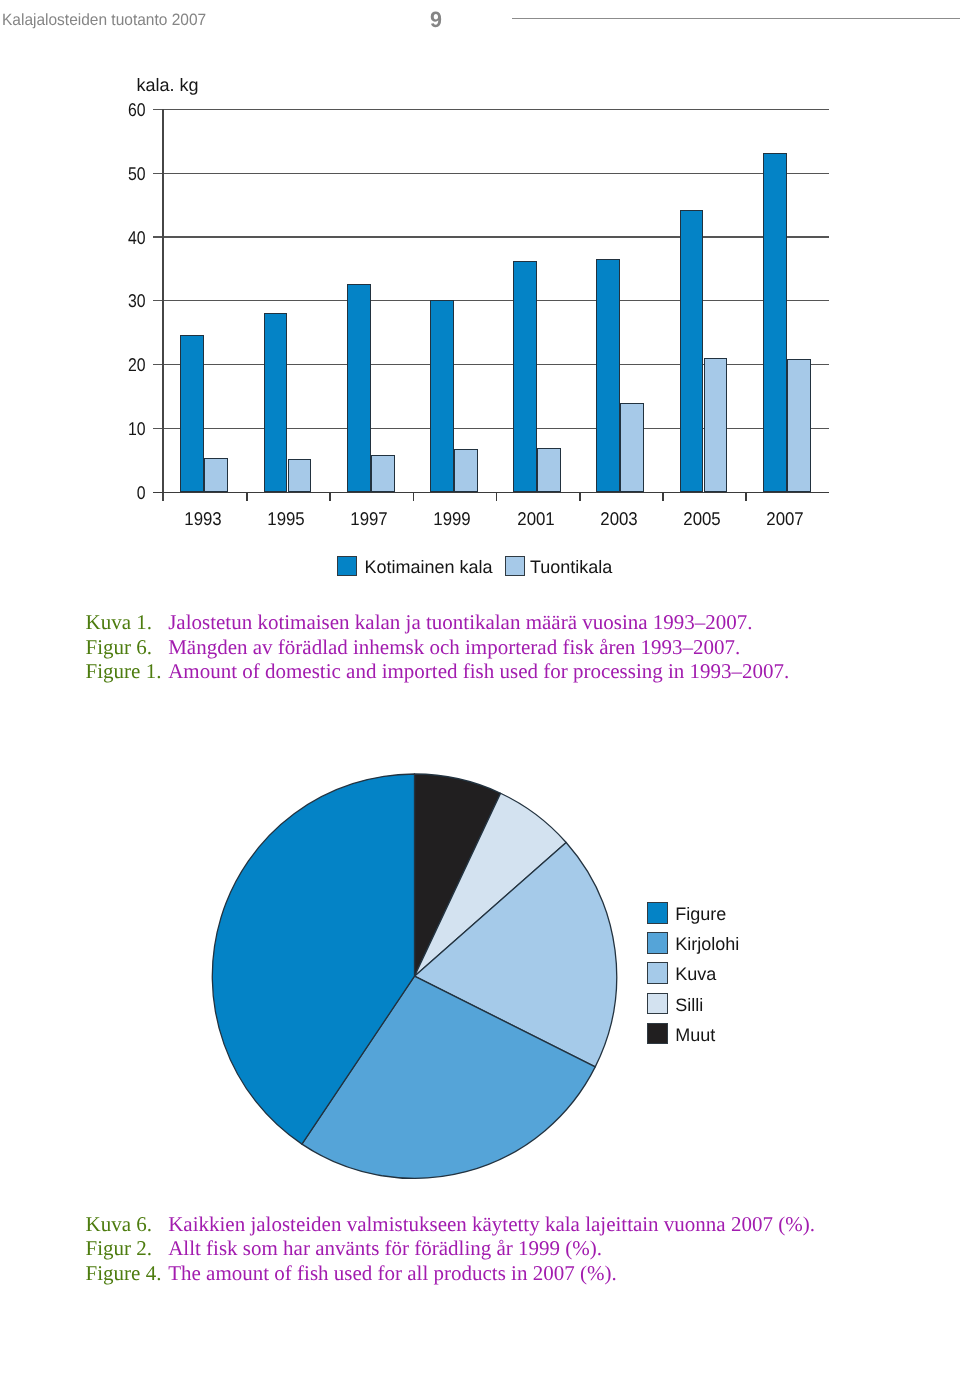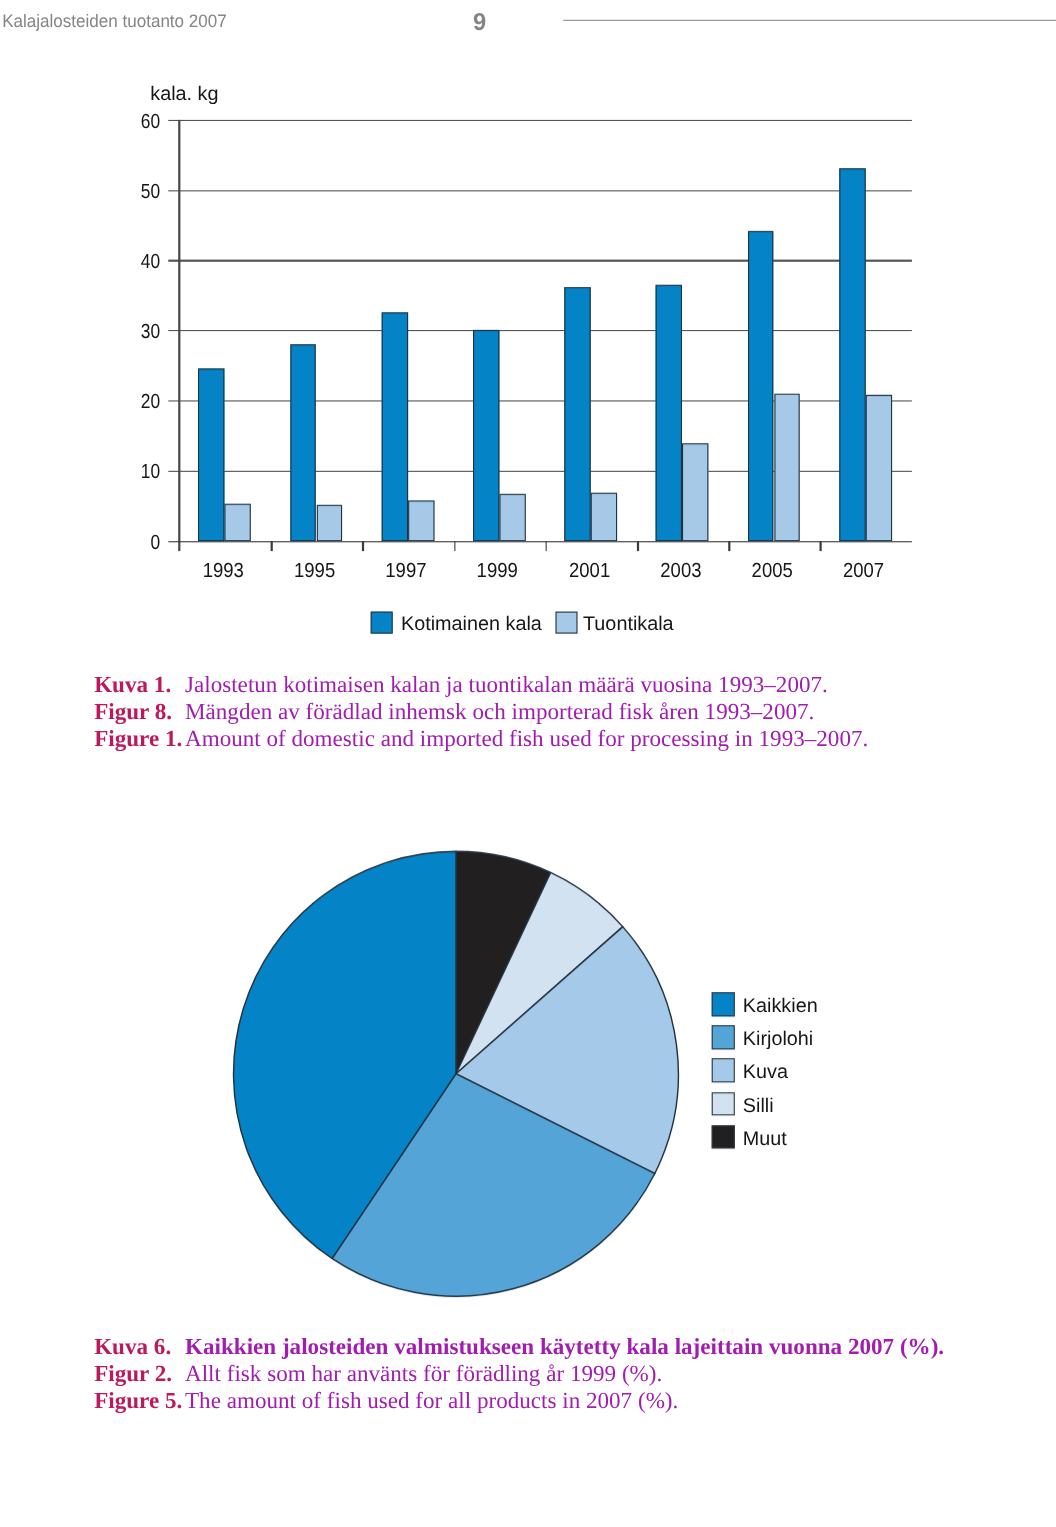--- a/index.html
+++ b/index.html
@@ -38,21 +38,21 @@
   .xtickmark{position:absolute;width:1.7px;height:9px;background:#3b3b3b;}
   .bar{position:absolute;box-sizing:border-box;border:1.15px solid #22323f;}
   .sw{position:absolute;box-sizing:border-box;border:1.25px solid #2f3a42;}
   .lgtext{position:absolute;font-size:18px;color:#161616;white-space:nowrap;
           line-height:1;}
 
   
   .caption{position:absolute;font-family:"Liberation Serif", serif;font-size:21px;
            color:#a21caf;white-space:nowrap;line-height:1;}
   .cap-lead{position:absolute;font-family:"Liberation Serif", serif;font-size:21px;
-            color:#be185d;font-weight:bold;white-space:nowrap;line-height:1;}
+            color:#4d7c0f;font-weight:normal;white-space:nowrap;line-height:1;}
 
   
   #pie-svg{position:absolute;left:0;top:0;}
 </style>
 </head>
 <body>
 
 <div class="page">
 
   <div id="running-head">Kalajalosteiden tuotanto 2007</div>
@@ -121,41 +121,41 @@
         <div class="lgtext" style="left:530px;top:547.4px;">Tuontikala</div>
       </div>
     </div>
 
   <div id="cap1">
       <div style="position:absolute;left:0;top:0;">
         <div class="cap-lead" style="left:85.6px;top:600.8px;">Kuva 1.</div>
         <div class="caption" style="left:168.2px;top:600.8px;">Jalostetun kotimaisen kalan ja tuontikalan määrä vuosina 1993–2007.</div>
       </div>
       <div style="position:absolute;left:0;top:0;">
-        <div class="cap-lead" style="left:85.6px;top:625.6px;">Figur 8.</div>
+        <div class="cap-lead" style="left:85.6px;top:625.6px;">Figur 6.</div>
         <div class="caption" style="left:168.2px;top:625.6px;text-align:center;">Mängden av förädlad inhemsk och importerad fisk åren 1993–2007.</div>
       </div>
       <div style="position:absolute;left:0;top:0;">
         <div class="cap-lead" style="left:85.6px;top:650.4px;">Figure 1.</div>
         <div class="caption" style="left:168.2px;top:650.4px;">Amount of domestic and imported fish used for processing in 1993–2007.</div>
       </div>
     </div>
 
   <div id="fig2">
       <svg id="pie-svg" width="960" height="1388">
         <path d="M 414.5 965.2 L 414.50 763.00 A 202.2 202.2 0 0 1 500.59 782.24 Z" fill="#211f20" stroke="#22323f" stroke-width="1.3" stroke-linejoin="round"></path>
         <path d="M 414.5 965.2 L 500.59 782.24 A 202.2 202.2 0 0 1 566.17 831.48 Z" fill="#d3e2f0" stroke="#22323f" stroke-width="1.3" stroke-linejoin="round"></path>
         <path d="M 414.5 965.2 L 566.17 831.48 A 202.2 202.2 0 0 1 595.23 1055.86 Z" fill="#a5cae9" stroke="#22323f" stroke-width="1.3" stroke-linejoin="round"></path>
         <path d="M 414.5 965.2 L 595.23 1055.86 A 202.2 202.2 0 0 1 301.90 1133.15 Z" fill="#55a4d8" stroke="#22323f" stroke-width="1.3" stroke-linejoin="round"></path>
         <path d="M 414.5 965.2 L 301.90 1133.15 A 202.2 202.2 0 0 1 414.50 763.00 Z" fill="#0483c6" stroke="#22323f" stroke-width="1.3" stroke-linejoin="round"></path>
       </svg>
       <div style="position:absolute;left:0;top:0;">
         <div style="position:absolute;left:0;top:0;">
           <div class="sw" style="left:646.7px;top:890.90px;width:21.8px;height:21.8px;background:#0483c6;"></div>
-          <div class="lgtext" style="left:675.3px;top:893.90px;">Kaikkien</div>
+          <div class="lgtext" style="left:675.3px;top:893.90px;">Figure</div>
         </div>
         <div style="position:absolute;left:0;top:0;">
           <div class="sw" style="left:646.7px;top:921.10px;width:21.8px;height:21.8px;background:#55a4d8;"></div>
           <div class="lgtext" style="left:675.3px;top:924.10px;">Kirjolohi</div>
         </div>
         <div style="position:absolute;left:0;top:0;">
           <div class="sw" style="left:646.7px;top:951.30px;width:21.8px;height:21.8px;background:#a5cae9;"></div>
           <div class="lgtext" style="left:675.3px;top:954.30px;">Kuva</div>
         </div>
         <div style="position:absolute;left:0;top:0;">
@@ -165,25 +165,25 @@
         <div style="position:absolute;left:0;top:0;">
           <div class="sw" style="left:646.7px;top:1011.70px;width:21.8px;height:21.8px;background:#211f20;"></div>
           <div class="lgtext" style="left:675.3px;top:1014.70px;">Muut</div>
         </div>
       </div>
     </div>
 
   <div id="cap2">
       <div style="position:absolute;left:0;top:0;">
         <div class="cap-lead" style="left:85.6px;top:1202.6px;">Kuva 6.</div>
-        <div class="caption" style="left:168.2px;top:1202.6px;font-weight:bold;">Kaikkien jalosteiden valmistukseen käytetty kala lajeittain vuonna 2007 (%).</div>
+        <div class="caption" style="left:168.2px;top:1202.6px;">Kaikkien jalosteiden valmistukseen käytetty kala lajeittain vuonna 2007 (%).</div>
       </div>
       <div style="position:absolute;left:0;top:0;">
         <div class="cap-lead" style="left:85.6px;top:1227.4px;">Figur 2.</div>
         <div class="caption" style="left:168.2px;top:1227.4px;">Allt fisk som har använts för förädling år 1999 (%).</div>
       </div>
       <div style="position:absolute;left:0;top:0;">
-        <div class="cap-lead" style="left:85.6px;top:1252.2px;">Figure 5.</div>
+        <div class="cap-lead" style="left:85.6px;top:1252.2px;">Figure 4.</div>
         <div class="caption" style="left:168.2px;top:1252.2px;">The amount of fish used for all products in 2007 (%).</div>
       </div>
     </div>
 
 </div>
 
 </body></html>

